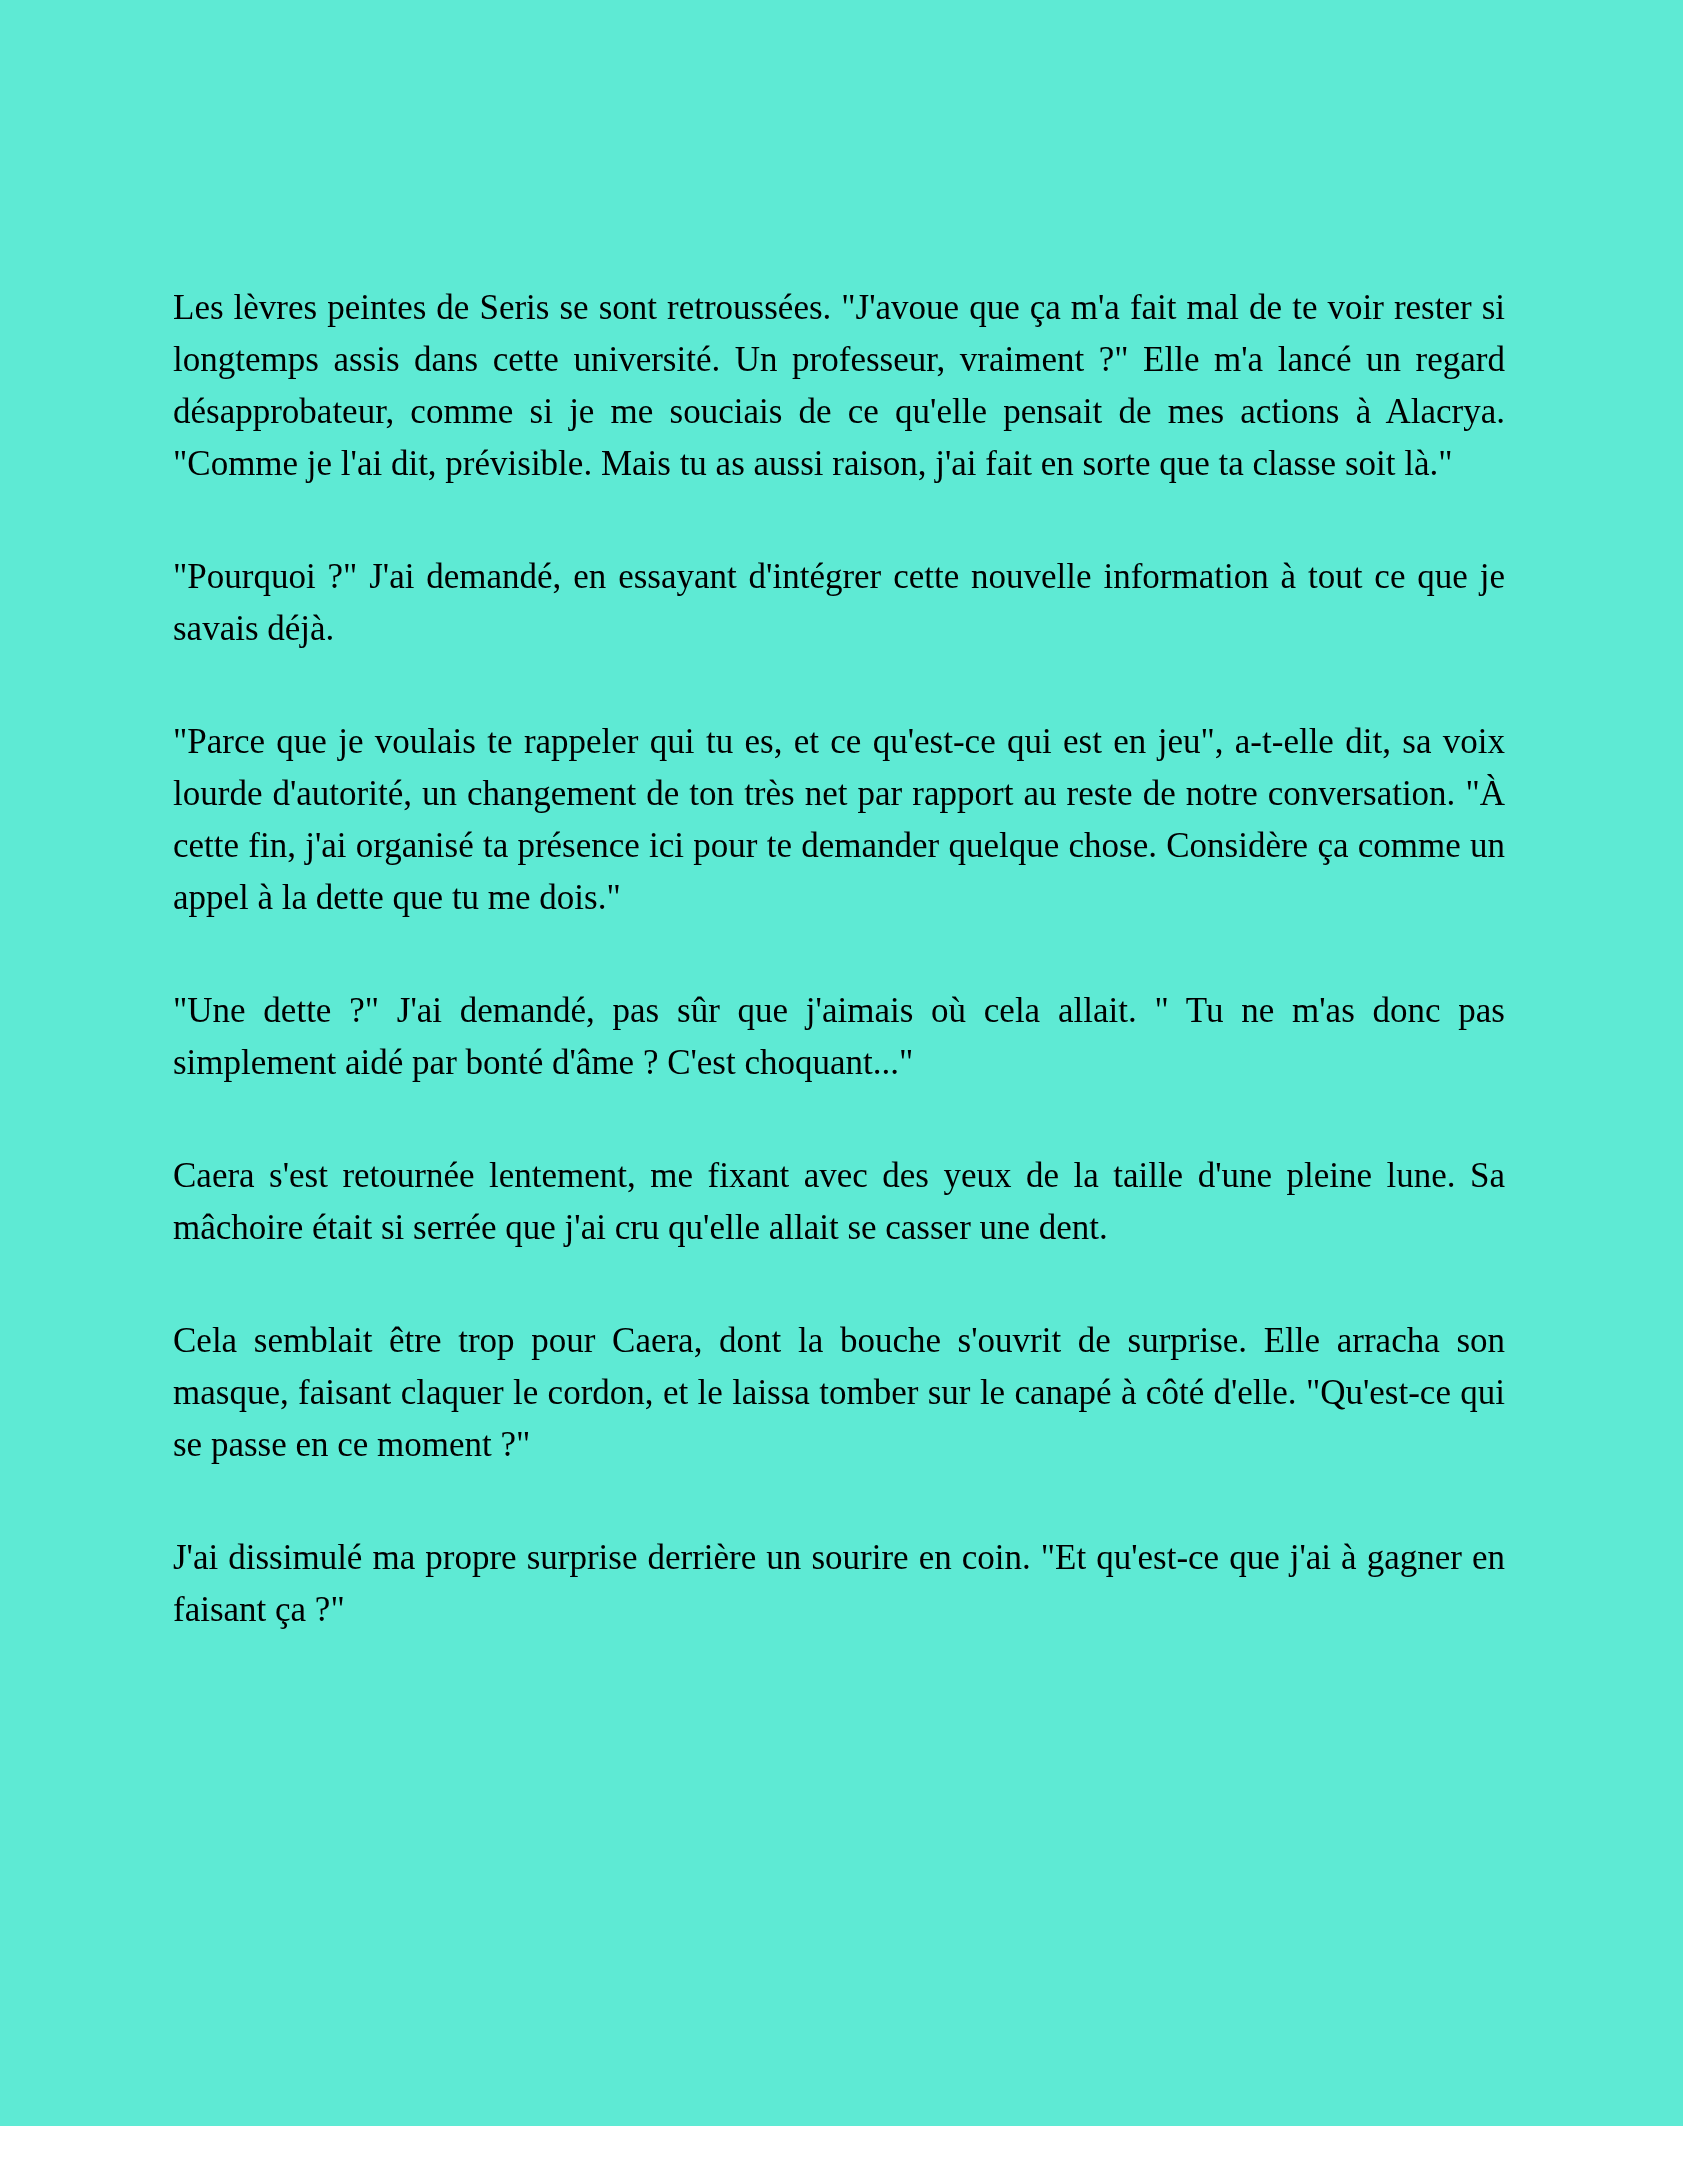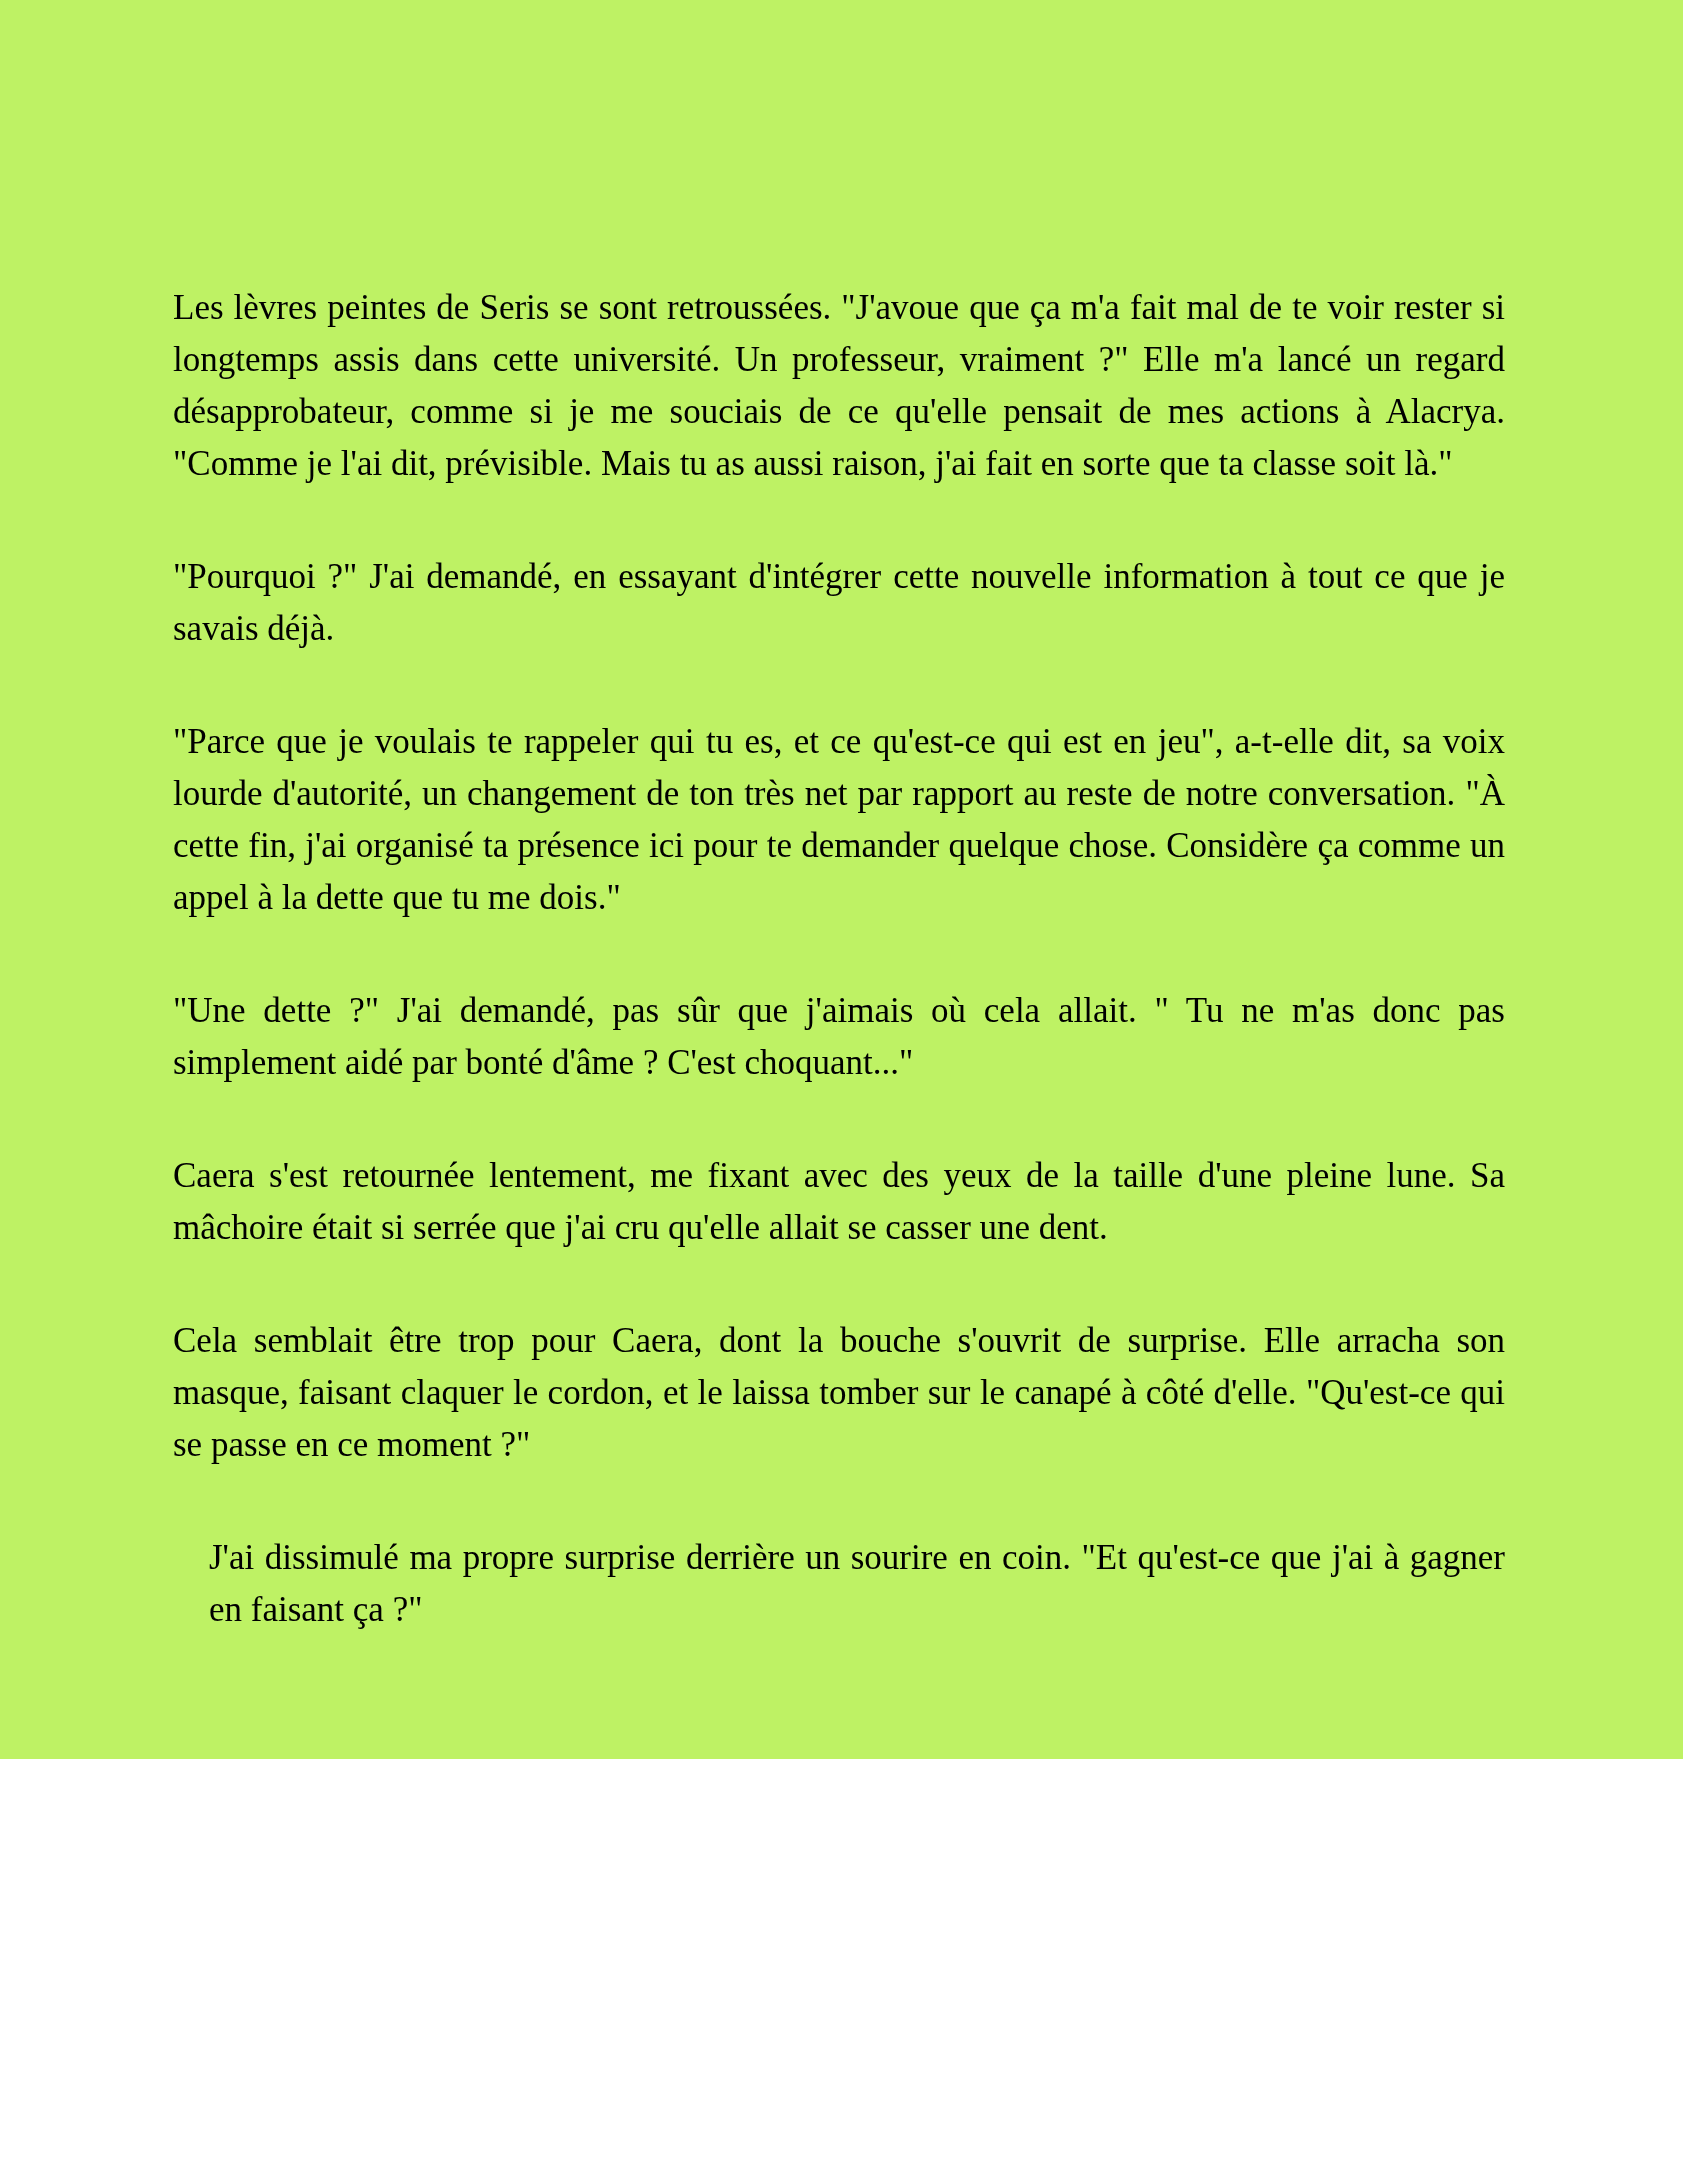--- a/index.html
+++ b/index.html
@@ -12,42 +12,41 @@
       height: 2178px;
       background: #ffffff;
       position: relative;
       overflow: hidden;
     }
     .page {
       position: absolute;
       top: 0;
       left: 0;
       width: 1683px;
-      height: 1759px;
-      background: #bef264;
+      height: 2126px;
+      background: #5eead4;
     }
     .text-block {
       position: absolute;
       left: 173px;
       top: 282px;
       width: 1332px;
     }
     .para {
       font-family: "Liberation Serif", "DejaVu Serif", serif;
       font-size: 35px;
       line-height: 52px;
       font-weight: 400;
       color: #000000;
       text-align: justify;
       margin: 0 0 61px 0;
       word-spacing: normal;
     }
     .para:last-child {
       margin-bottom: 0;
-      margin-left: 36px;
     }
   </style>
 </head>
 <body>
 
 <main class="page">
   <div class="text-block">
     <p class="para">Les lèvres peintes de Seris se sont retroussées. "J'avoue que ça m'a fait mal de te voir rester si longtemps assis dans cette université. Un professeur, vraiment ?" Elle m'a lancé un regard désapprobateur, comme si je me souciais de ce qu'elle pensait de mes actions à Alacrya. "Comme je l'ai dit, prévisible. Mais tu as aussi raison, j'ai fait en sorte que ta classe soit là."</p>
     <p class="para">"Pourquoi ?" J'ai demandé, en essayant d'intégrer cette nouvelle information à tout ce que je savais déjà.</p>
     <p class="para">"Parce que je voulais te rappeler qui tu es, et ce qu'est-ce qui est en jeu", a-t-elle dit, sa voix lourde d'autorité, un changement de ton très net par rapport au reste de notre conversation. "À cette fin, j'ai organisé ta présence ici pour te demander quelque chose. Considère ça comme un appel à la dette que tu me dois."</p>

